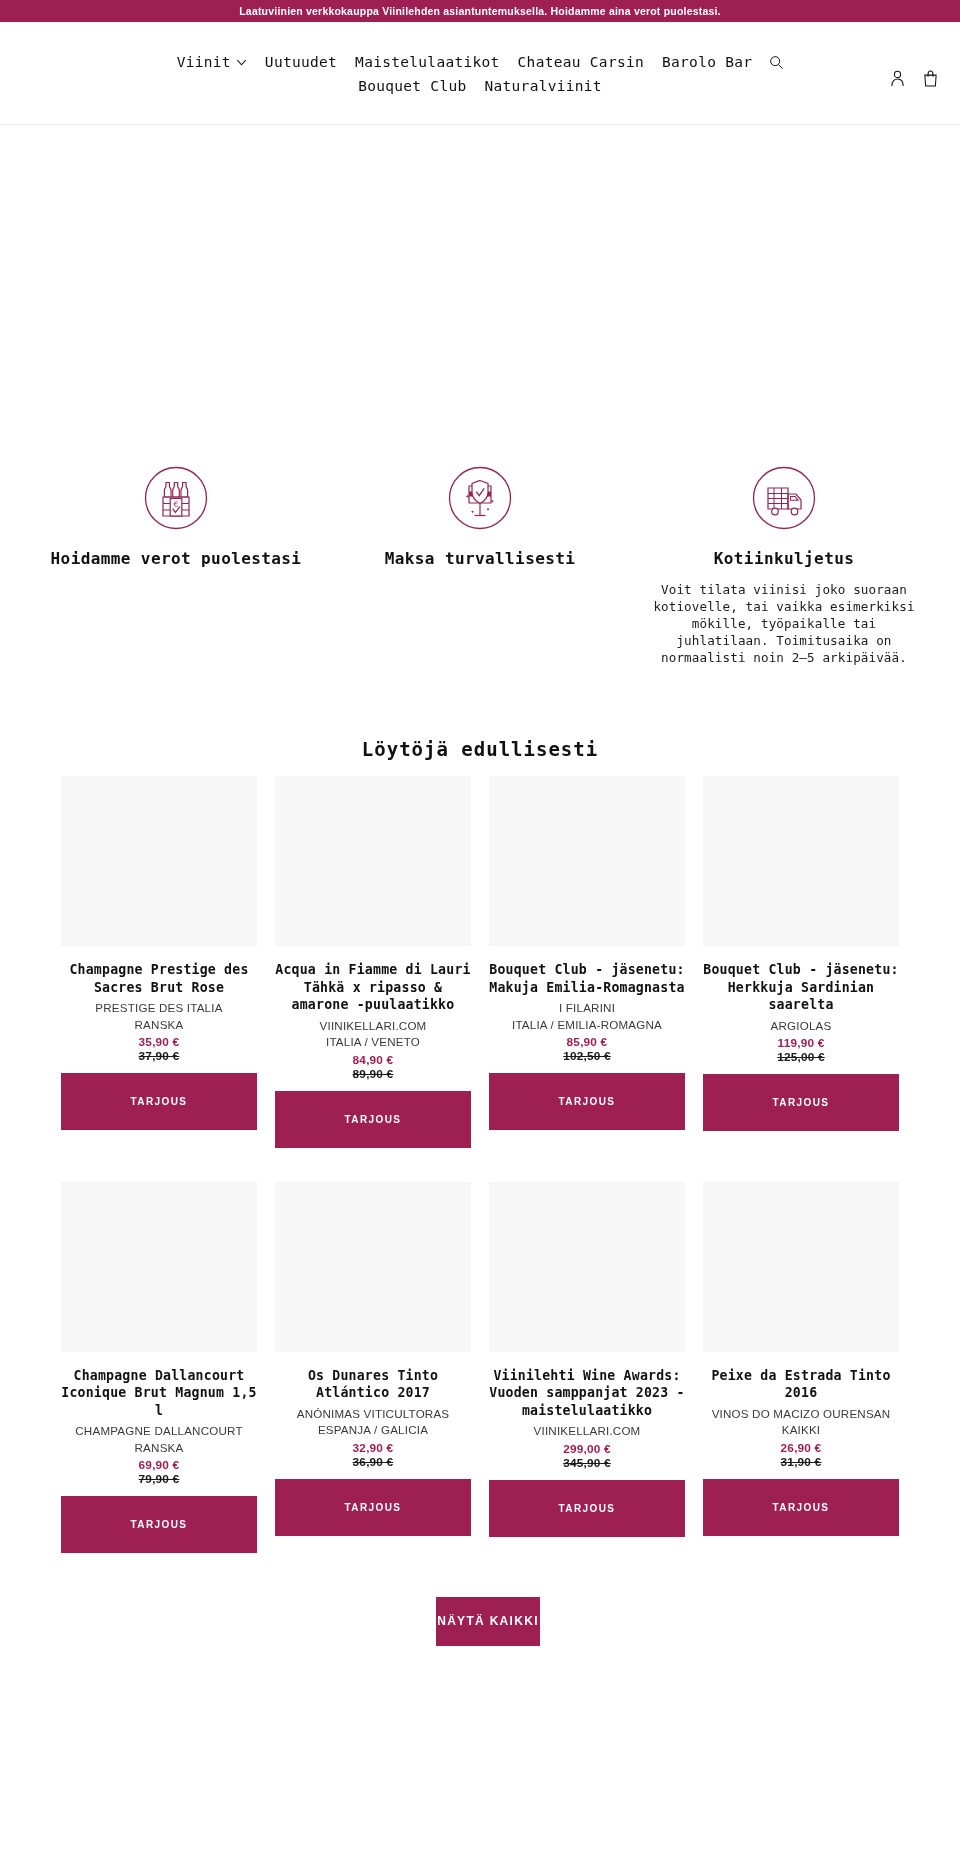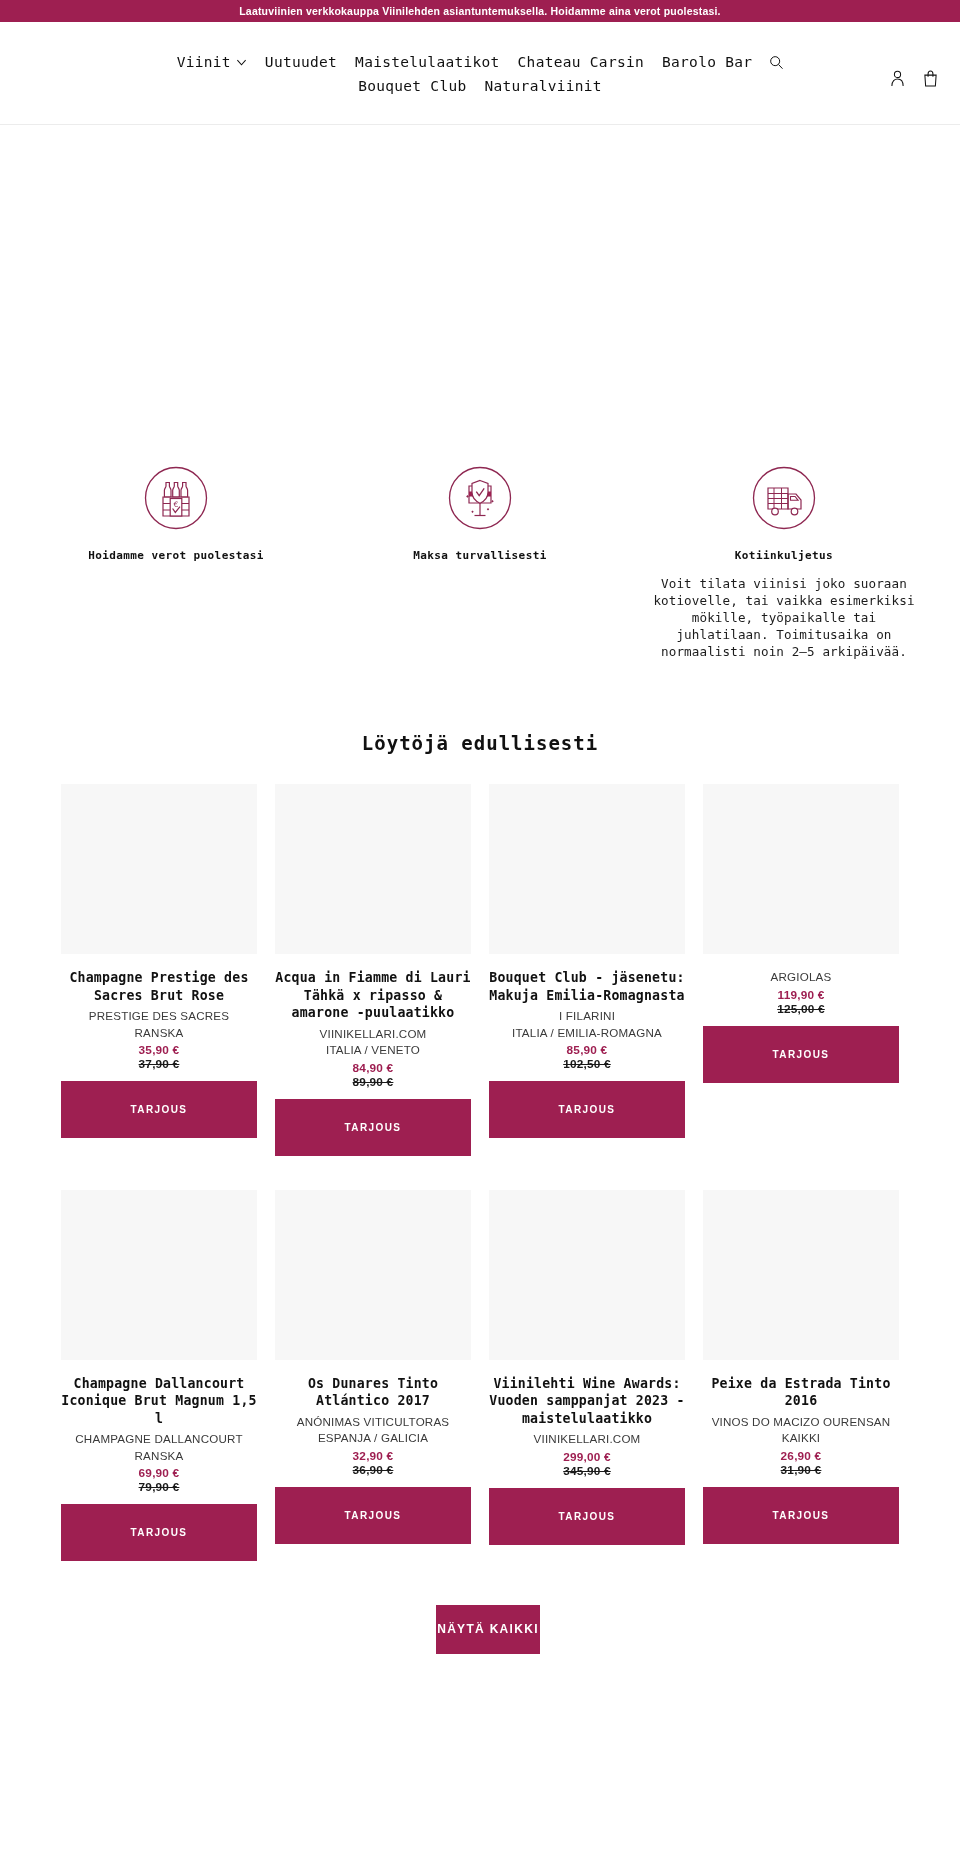--- a/index.html
+++ b/index.html
@@ -89,41 +89,41 @@
     padding: 0 14px;
   }
   .feature-icon {
     height: 74px;
     display: flex;
     align-items: center;
     justify-content: center;
     margin-bottom: 14px;
   }
   .feature-title {
-    font-size: 11px;
+    font-size: 16px;
     font-weight: 700;
     letter-spacing: .4px;
     margin-bottom: 13px;
     color: #111111;
   }
   .feature-body {
     font-size: 12.6px;
     line-height: 17px;
     color: #1c1c1c;
     letter-spacing: .1px;
   }
 
   
   .collection-title {
     text-align: center;
     font-size: 19px;
     font-weight: 700;
     letter-spacing: 1px;
     margin-top: 72px;
-    margin-bottom: 30px;
+    margin-bottom: 16px;
     color: #111111;
   }
   .grid {
     display: flex;
     flex-wrap: wrap;
     padding: 0 52px;
     align-items: flex-start;
   }
   .card {
     width: 25%;
@@ -316,21 +316,21 @@
   </div>
 </section>
 
 <h2 class="collection-title">Löytöjä edullisesti</h2>
 
 <section class="grid">
 
   <div class="card">
     <div class="card-img"></div>
     <div class="card-title">Champagne Prestige des Sacres Brut Rose</div>
-    <div class="card-meta">PRESTIGE DES SACRES</div>
+    <div class="card-meta">PRESTIGE DES ITALIA</div>
     <div class="card-meta">RANSKA</div>
     <div class="card-price">35,90 €</div>
     <div class="card-compare">37,90 €</div>
     <button class="badge">TARJOUS</button>
   </div>
 
   <div class="card">
     <div class="card-img"></div>
     <div class="card-title">Acqua in Fiamme di Lauri Tähkä x ripasso &amp; amarone -puulaatikko</div>
     <div class="card-meta">VIINIKELLARI.COM</div>
@@ -345,20 +345,21 @@
     <div class="card-title">Bouquet Club - jäsenetu: Makuja Emilia-Romagnasta</div>
     <div class="card-meta">I FILARINI</div>
     <div class="card-meta">ITALIA / EMILIA-ROMAGNA</div>
     <div class="card-price">85,90 €</div>
     <div class="card-compare">102,50 €</div>
     <button class="badge">TARJOUS</button>
   </div>
 
   <div class="card">
     <div class="card-img"></div>
+    <div class="card-title">Bouquet Club - jäsenetu: Herkkuja Sardinian saarelta</div>
     <div class="card-meta">ARGIOLAS</div>
     <div class="card-price">119,90 €</div>
     <div class="card-compare">125,00 €</div>
     <button class="badge">TARJOUS</button>
   </div>
 
   <div class="card">
     <div class="card-img"></div>
     <div class="card-title">Champagne Dallancourt Iconique Brut Magnum 1,5 l</div>
     <div class="card-meta">CHAMPAGNE DALLANCOURT</div>

